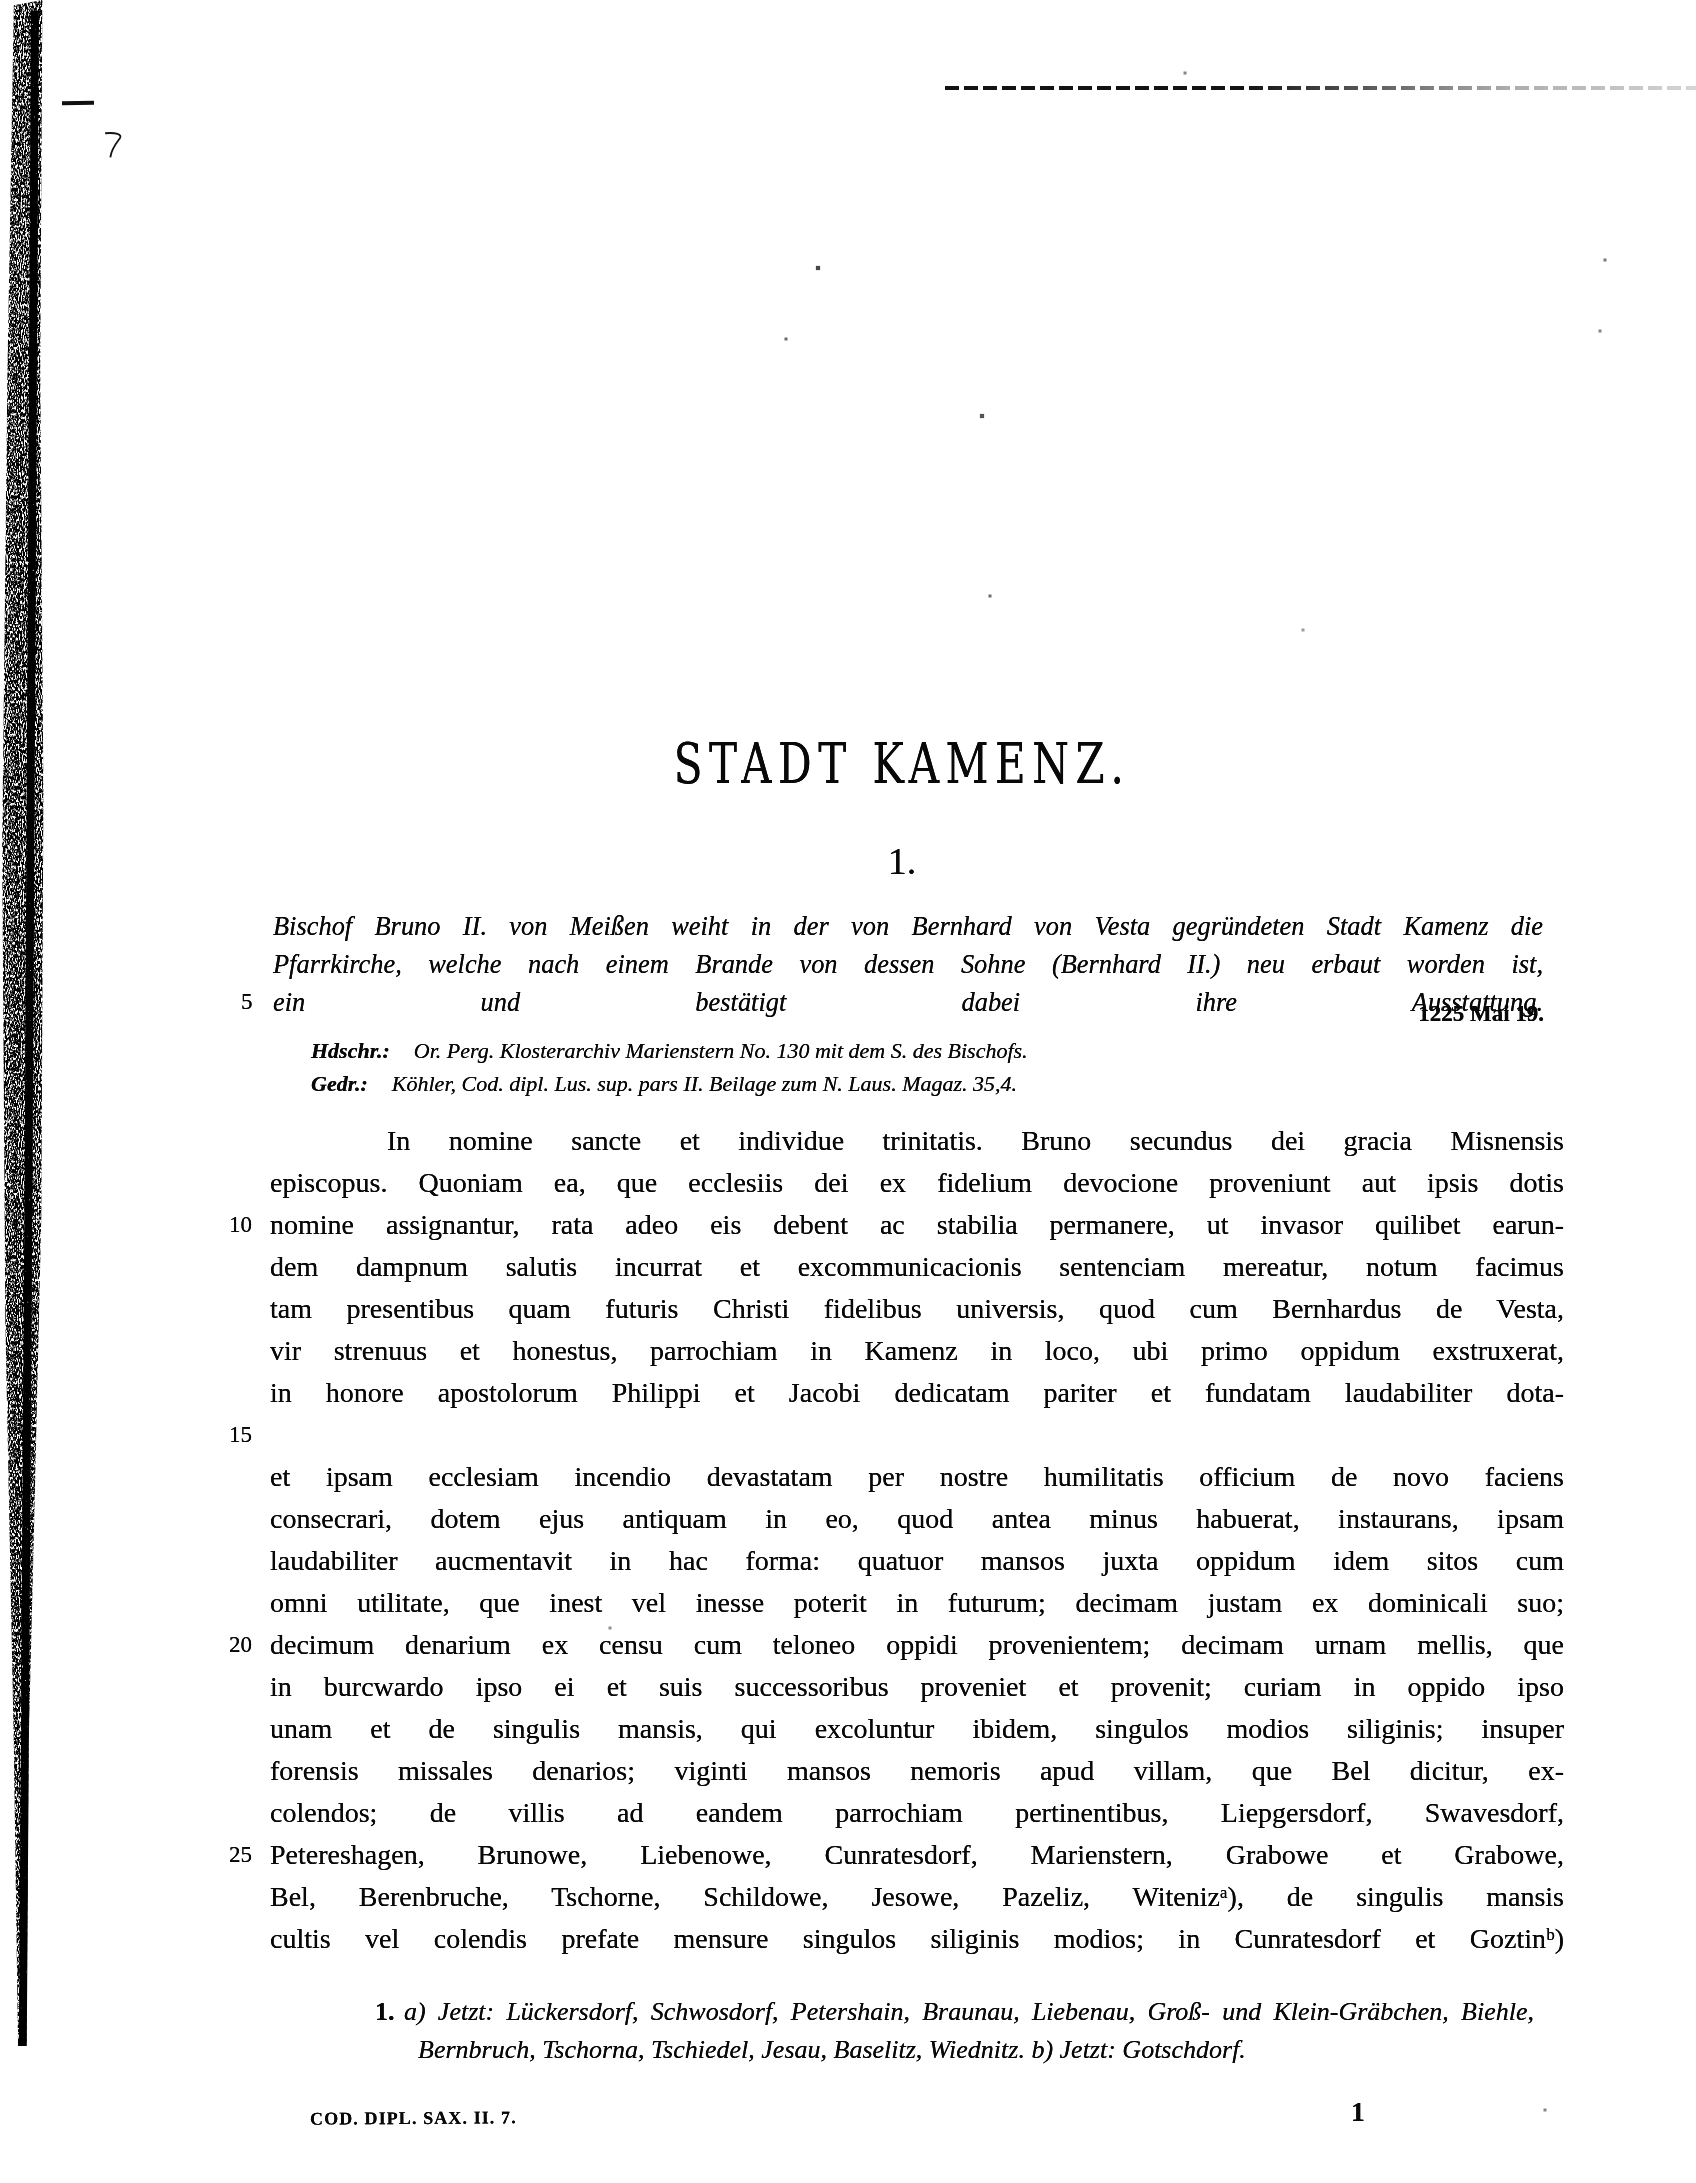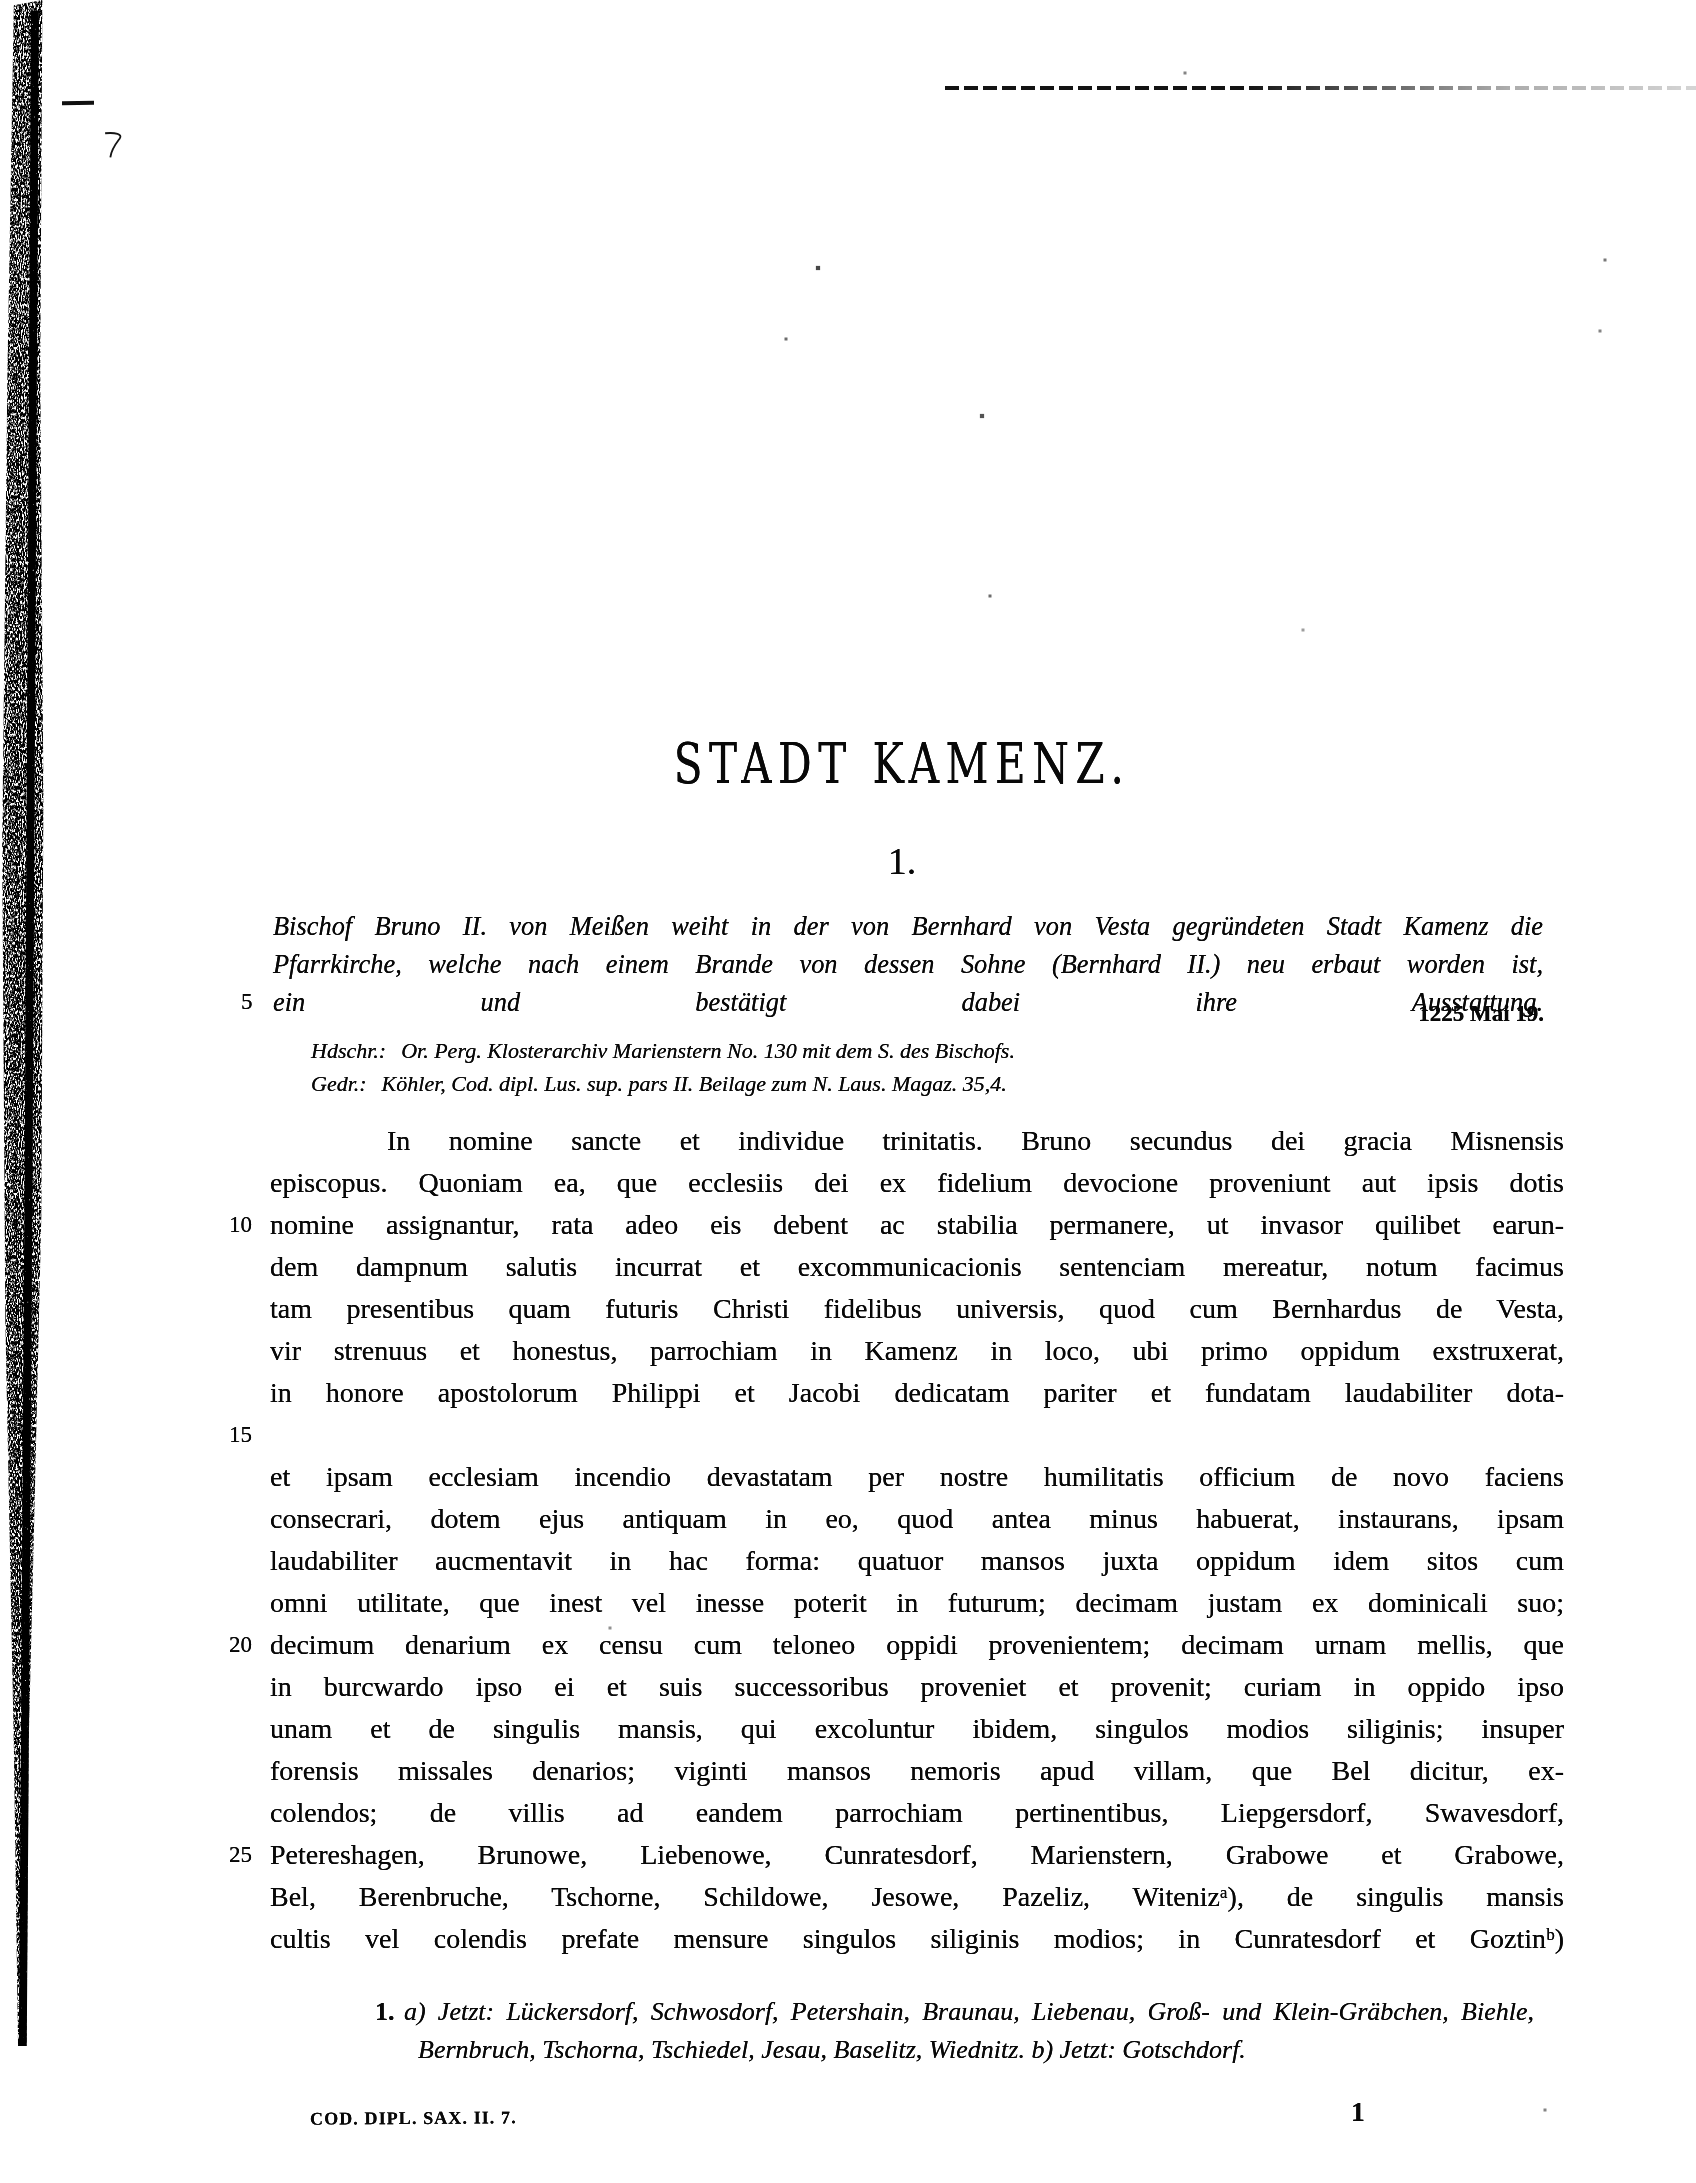--- a/index.html
+++ b/index.html
@@ -40,21 +40,21 @@
   }
   #charter-number{left:241px;top:842px;width:1322px;text-align:center;font-size:38px;line-height:38px;}
   #regest{left:273px;top:907px;width:1270px;font-style:italic;font-size:26.4px;}
   .rline{position:relative;height:38px;line-height:38px;text-align:justify;text-align-last:justify;}
   #regest .rline:last-of-type{text-align-last:left;}
   .rnum{position:absolute;left:-32px;width:29px;font-style:normal;font-size:23px;text-align:left;}
   #regest-date{position:absolute;right:-1.1px;top:88px;height:38px;line-height:38px;
     font-style:normal;font-weight:bold;font-size:23px;}
   #source-notes{left:311px;top:1034px;font-style:italic;font-size:22px;}
   .ref-line{height:33px;line-height:33px;}
-  .ref-label{margin-right:15px;}
+  .ref-label{margin-right:24px;font-weight:bold;}
   #charter-body{left:270px;top:1120px;width:1294px;font-size:28px;}
   .bline{position:relative;height:42px;line-height:42px;text-align:justify;text-align-last:justify;}
   #charter-body .bline:first-of-type{text-indent:117px;}
   .lnum{position:absolute;left:-41px;width:38px;font-size:23px;text-align:left;text-indent:0;}
   #footnote{left:375px;top:1993px;width:1159px;font-style:italic;font-size:26px;}
   .fn-line{position:relative;height:38px;line-height:38px;}
   .fn-line1{text-align:justify;text-align-last:justify;}
   .fn-line2{padding-left:43px;}
   .fn-num{font-style:normal;font-weight:bold;margin-right:9.5px;}
   #footer-signature{left:310px;top:2108px;font-size:18px;font-weight:bold;letter-spacing:1.1px;transform:rotate(-.4deg);}

